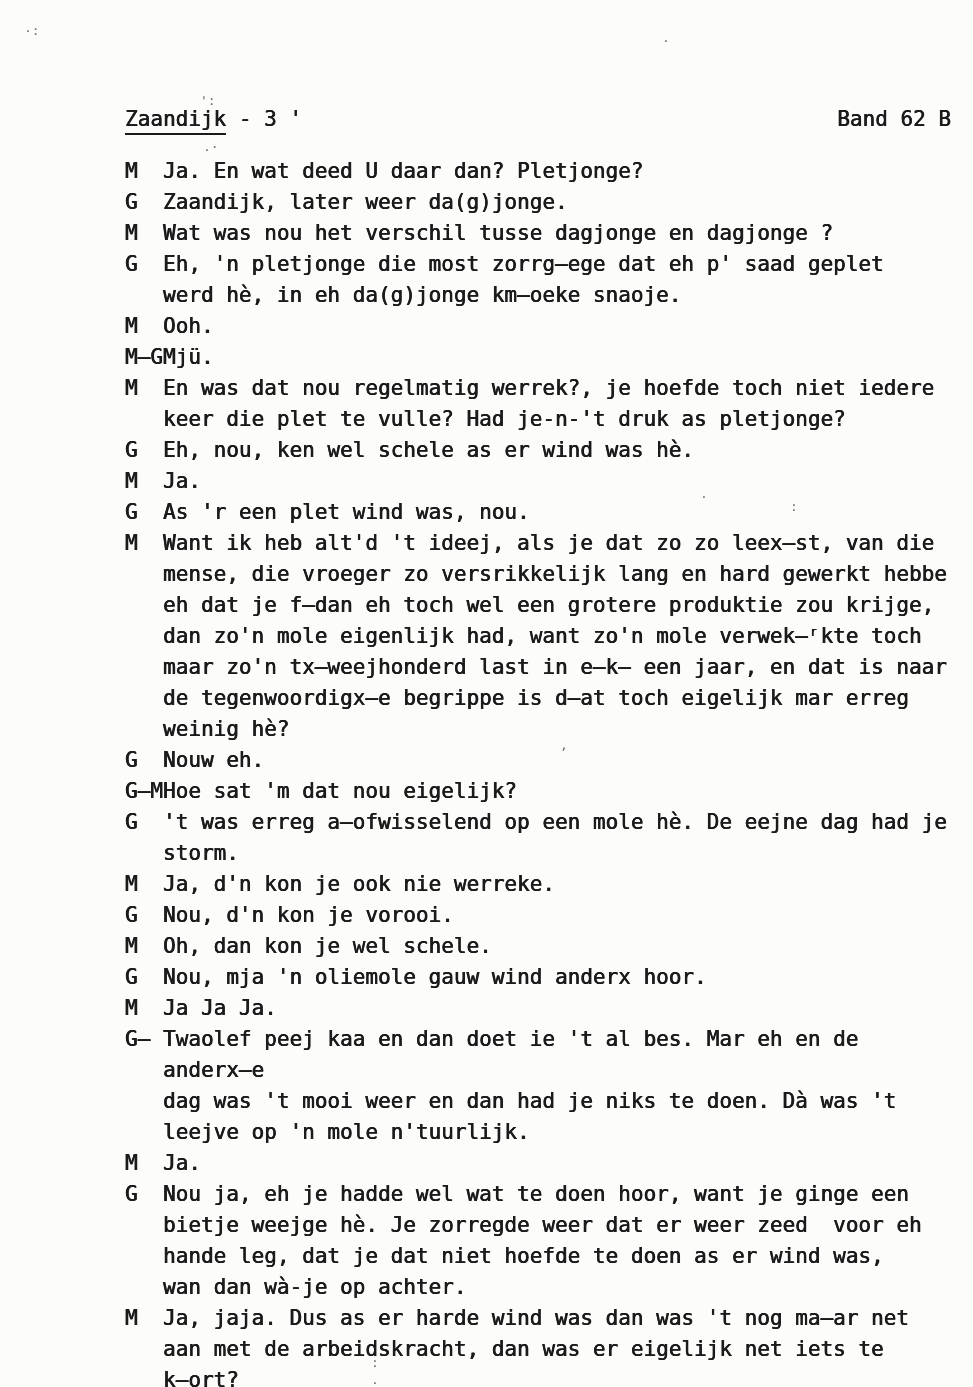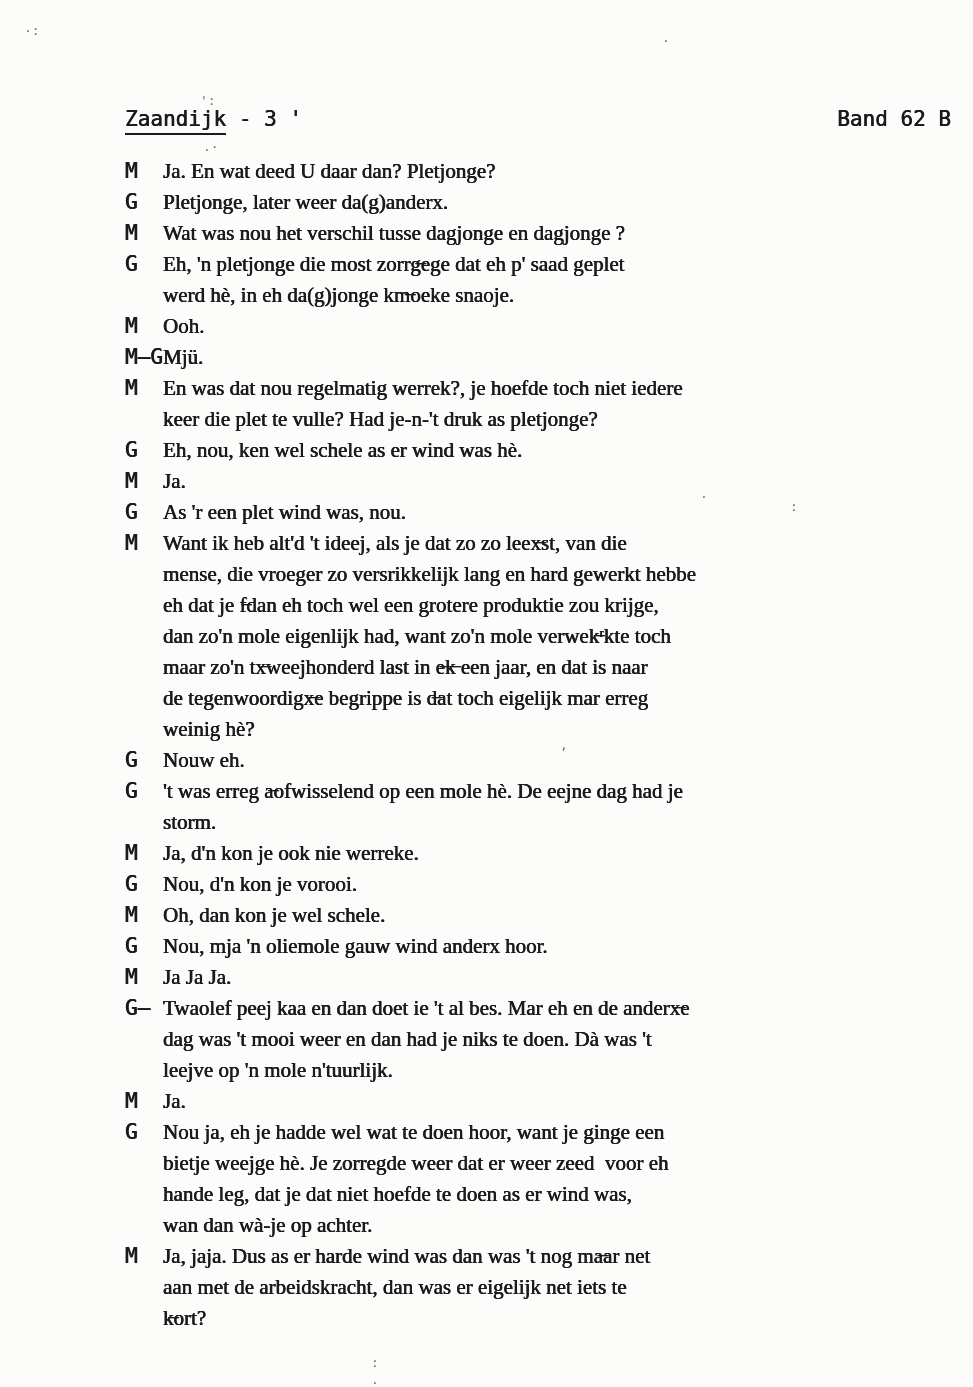--- a/index.html
+++ b/index.html
@@ -44,21 +44,20 @@
     align-items: flex-start;
   }
   .speaker {
     flex: none;
     width: 38px;
     white-space: pre;
   }
   .utterance {
     flex: 1;
     white-space: pre-wrap;
-    font-family: Liberation Serif, serif;
   }
   .noise {
     position: absolute;
     color: #6f6f6c;
     font-size: 13px;
     line-height: 13px;
     text-shadow: none;
   }
 </style>
 </head>
@@ -72,21 +71,21 @@
     <div>Band 62 B</div>
   </div>
 
   <div class="transcript" id="transcript">
       <div class="turn">
         <span class="speaker">M</span>
         <div class="utterance">Ja. En wat deed U daar dan? Pletjonge?</div>
       </div>
       <div class="turn">
         <span class="speaker">G</span>
-        <div class="utterance">Pletjonge, later weer da(g)anderx.</div>
+        <div class="utterance">Zaandijk, later weer da(g)jonge.</div>
       </div>
       <div class="turn">
         <span class="speaker">M</span>
         <div class="utterance">Wat was nou het verschil tusse dagjonge en dagjonge ?</div>
       </div>
       <div class="turn">
         <span class="speaker">G</span>
         <div class="utterance">Eh, 'n pletjonge die most zorrg̶ege dat eh p' saad geplet
 werd hè, in eh da(g)jonge km̶oeke snaoje.</div>
       </div>
@@ -121,20 +120,24 @@
 mense, die vroeger zo versrikkelijk lang en hard gewerkt hebbe
 eh dat je f̶dan eh toch wel een grotere produktie zou krijge,
 dan zo'n mole eigenlijk had, want zo'n mole verwek̶ʳkte toch
 maar zo'n tx̶weejhonderd last in e̶k̶ een jaar, en dat is naar
 de tegenwoordigx̶e begrippe is d̶at toch eigelijk mar erreg
 weinig hè?</div>
       </div>
       <div class="turn">
         <span class="speaker">G</span>
         <div class="utterance">Nouw eh.</div>
+      </div>
+      <div class="turn">
+        <span class="speaker">G̶M</span>
+        <div class="utterance">Hoe sat 'm dat nou eigelijk?</div>
       </div>
       <div class="turn">
         <span class="speaker">G</span>
         <div class="utterance">'t was erreg a̶ofwisselend op een mole hè. De eejne dag had je
 storm.</div>
       </div>
       <div class="turn">
         <span class="speaker">M</span>
         <div class="utterance">Ja, d'n kon je ook nie werreke.</div>
       </div>

